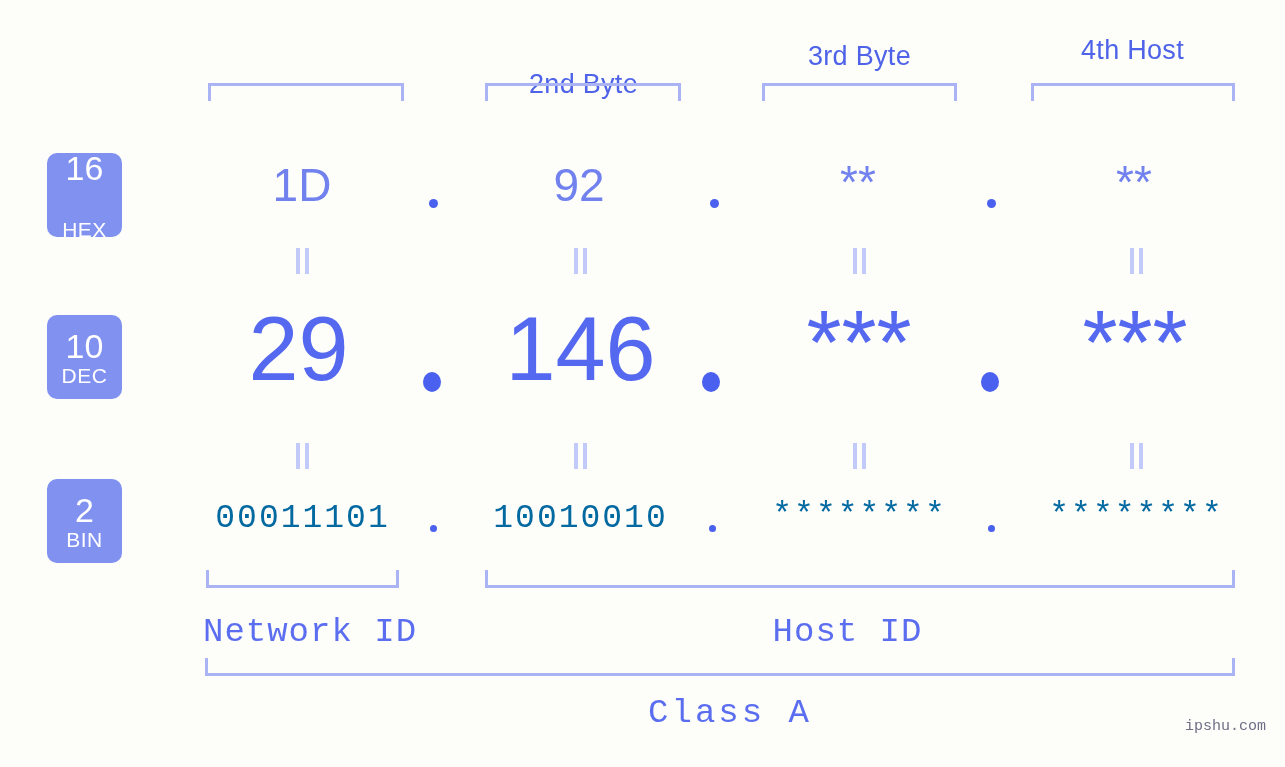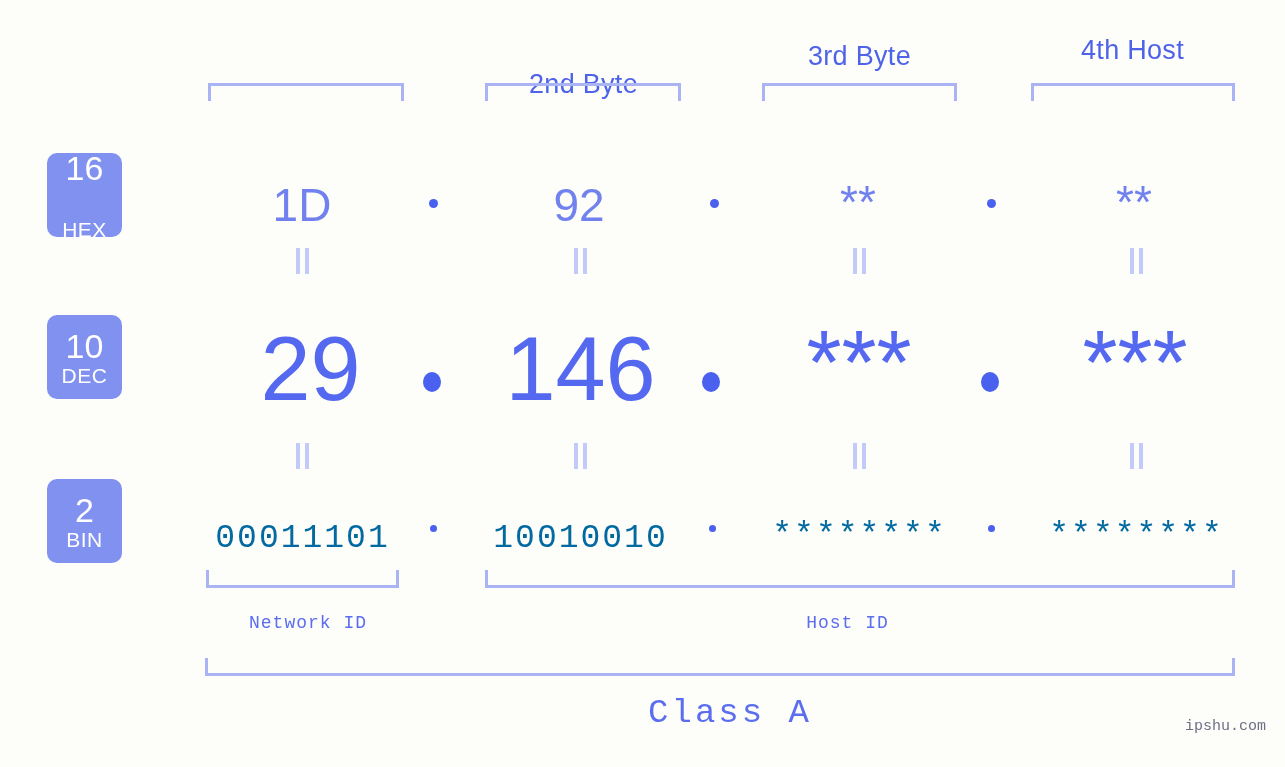--- a/index.html
+++ b/index.html
@@ -70,21 +70,20 @@
     font-weight: 400;
     letter-spacing: 0.5px;
   }
 
   
   .cell {
     position: absolute;
     text-align: center;
     white-space: nowrap;
     color: #5b6ef0;
-    margin-top: 20px;
   }
   .cell-hex {
     font-size: 46px;
     font-family: "Liberation Sans", sans-serif;
     color: #7182ef;
   }
   .cell-dec {
     font-size: 90px;
     font-family: "Liberation Sans", sans-serif;
     color: #5469ef;
@@ -121,21 +120,21 @@
     display: block;
   }
   .eqmark i.a { left: 2px; }
   .eqmark i.b { left: 11px; }
 
   
   .id-label {
     position: absolute;
     text-align: center;
     color: #5b6ef0;
-    font-size: 18px;
+    font-size: 34px;
     font-family: "Liberation Mono", monospace;
     letter-spacing: 1px;
     white-space: nowrap;
   }
   .class-label {
     position: absolute;
     text-align: center;
     color: #5b6ef0;
     font-size: 34px;
     font-family: "Liberation Mono", monospace;
@@ -196,21 +195,21 @@
   <div class="eqmark" style="left:1128px; top:248px;">
       <i class="a"></i>
       <i class="b"></i>
     </div>
 
   <div class="badge" style="left:47px; top:315px;">
     <span class="num">10</span>
     <span class="nm">DEC</span>
   </div>
 
-  <div class="cell cell-dec" style="left:208px; top:298px; width:205px;text-align:center;">29</div>
+  <div class="cell cell-dec" style="left:196px; top:298px; width:205px;text-align:center;">29</div>
   <div class="dot dot-dec" style="left:423px; top:372px;"></div>
 
   <div class="cell cell-dec" style="left:478px; top:298px; width:205px;">146</div>
   <div class="dot dot-dec" style="left:702px; top:372px;"></div>
 
   <div class="cell cell-dec" style="left:755px; top:292px; width:208px;">***</div>
   <div class="dot dot-dec" style="left:981px; top:372px;"></div>
 
   <div class="cell cell-dec" style="left:1031px; top:292px; width:208px;">***</div>
 

